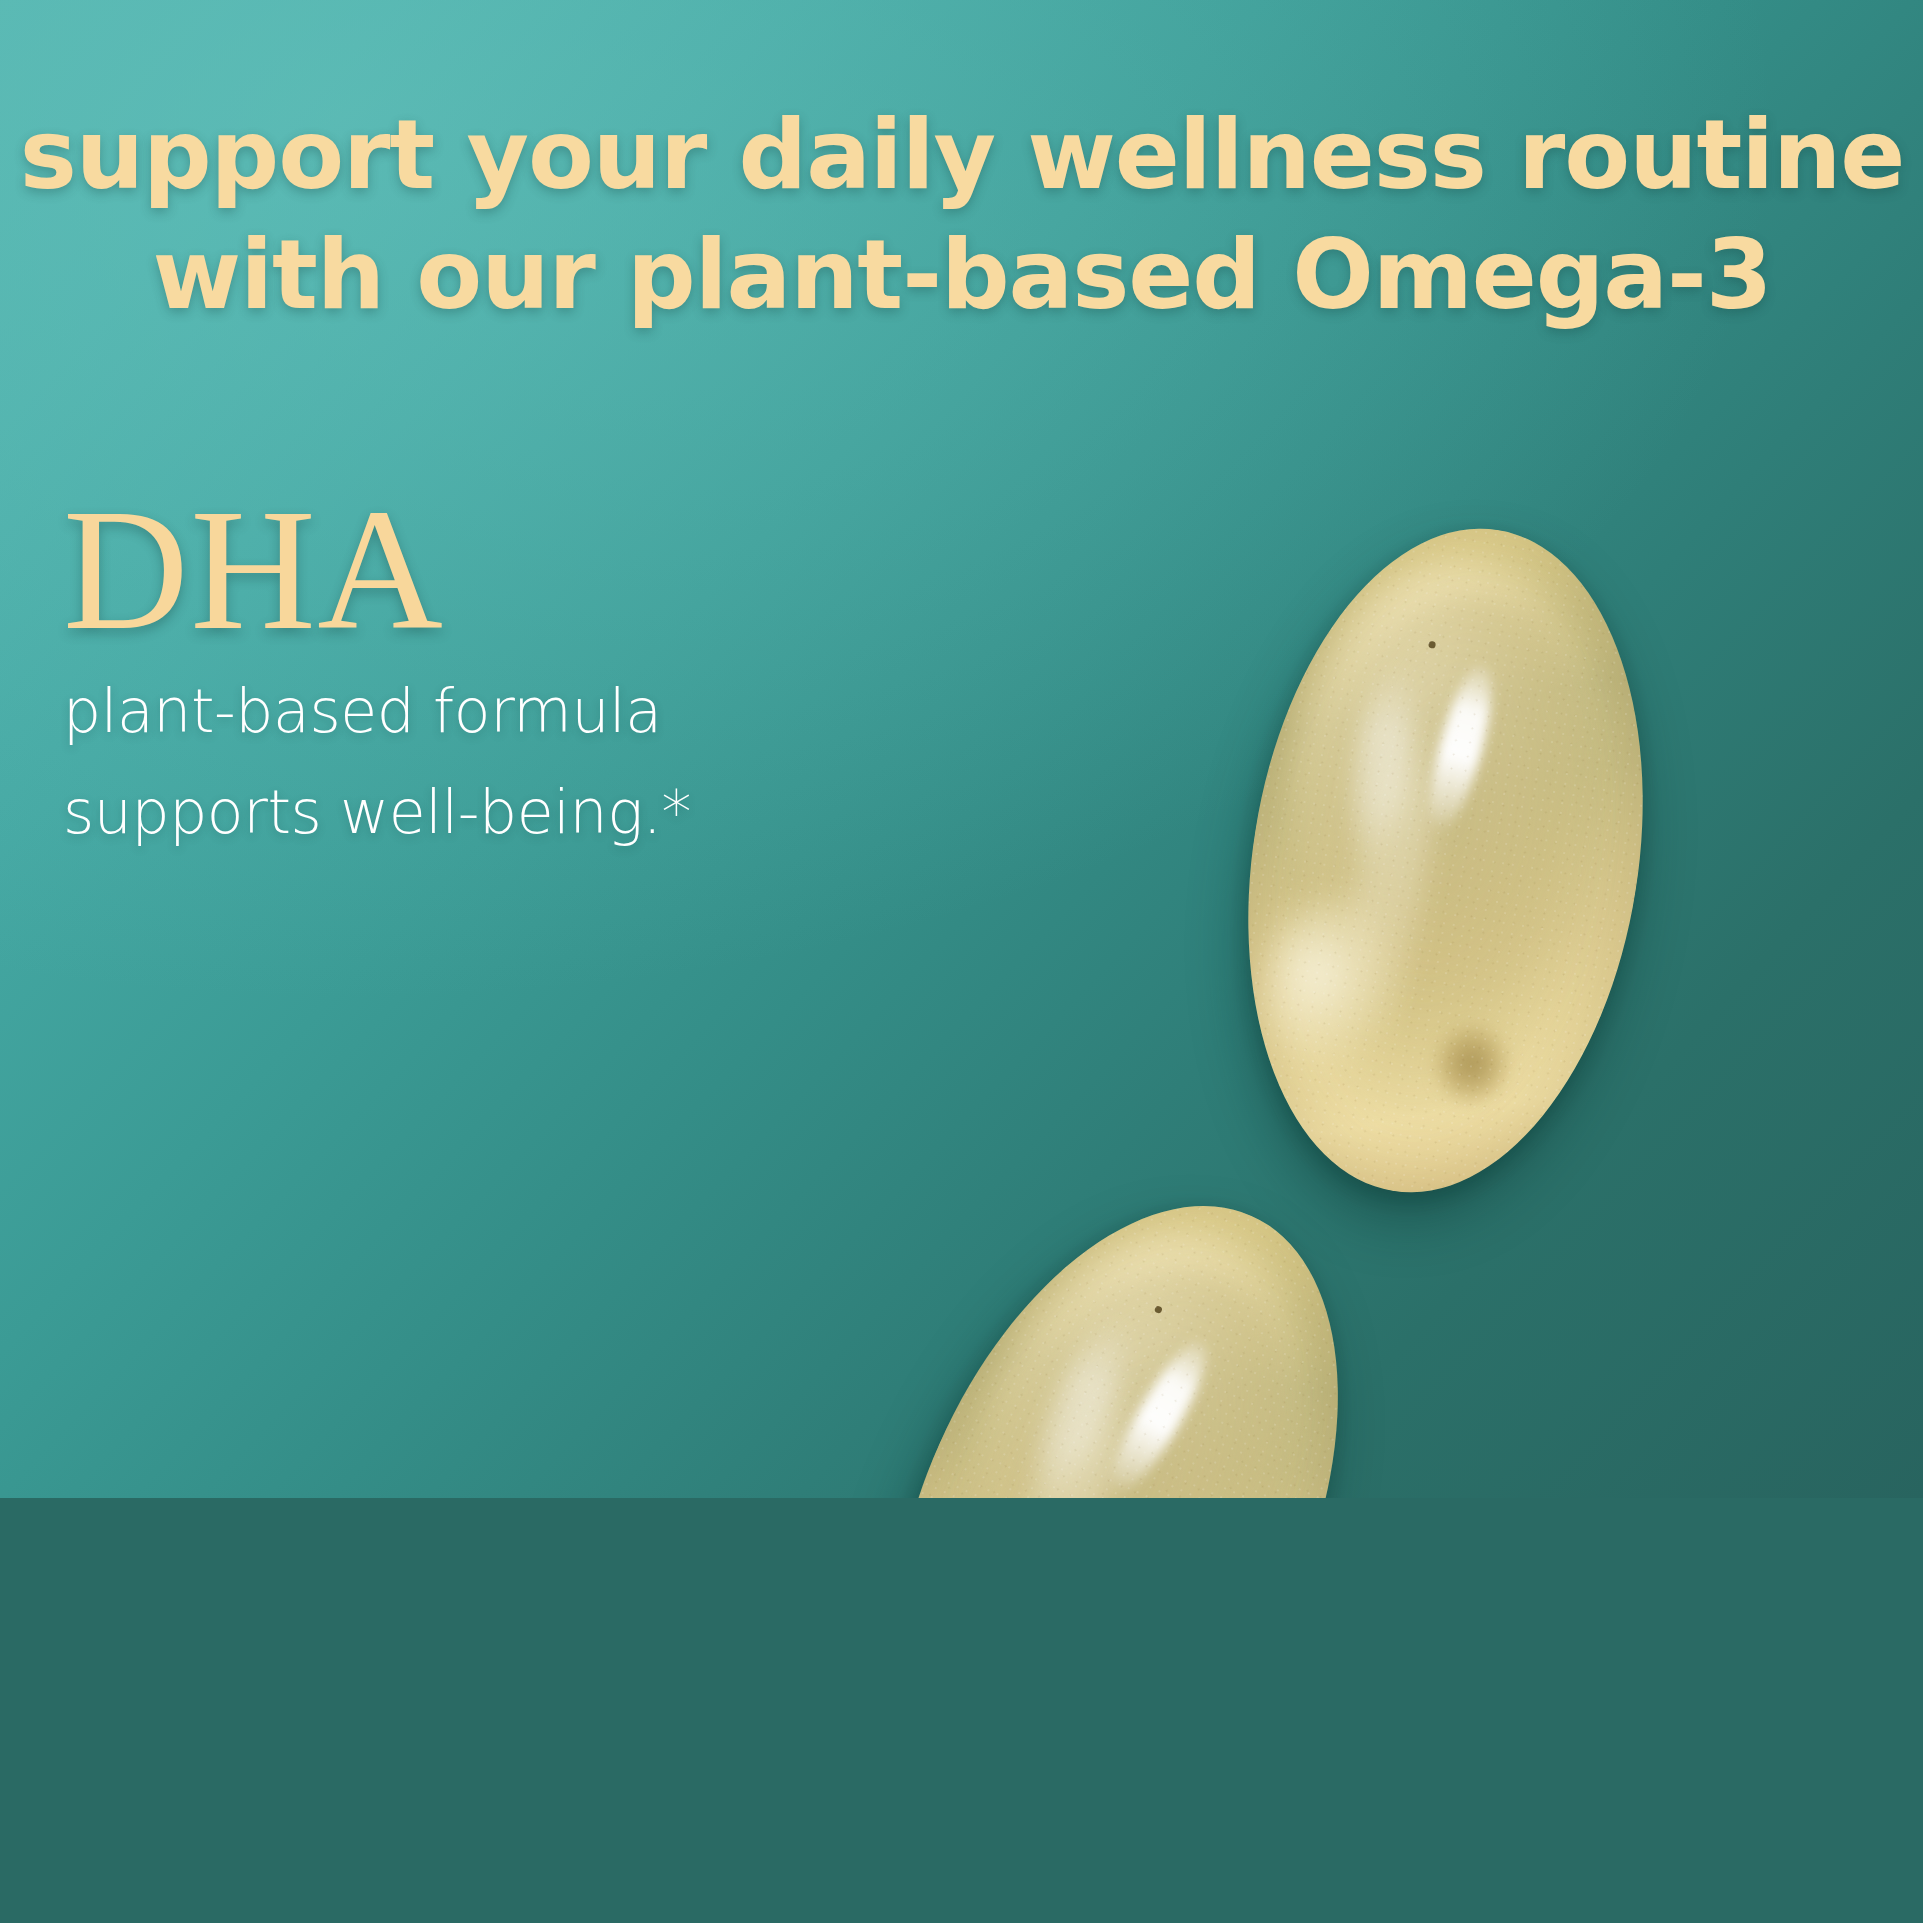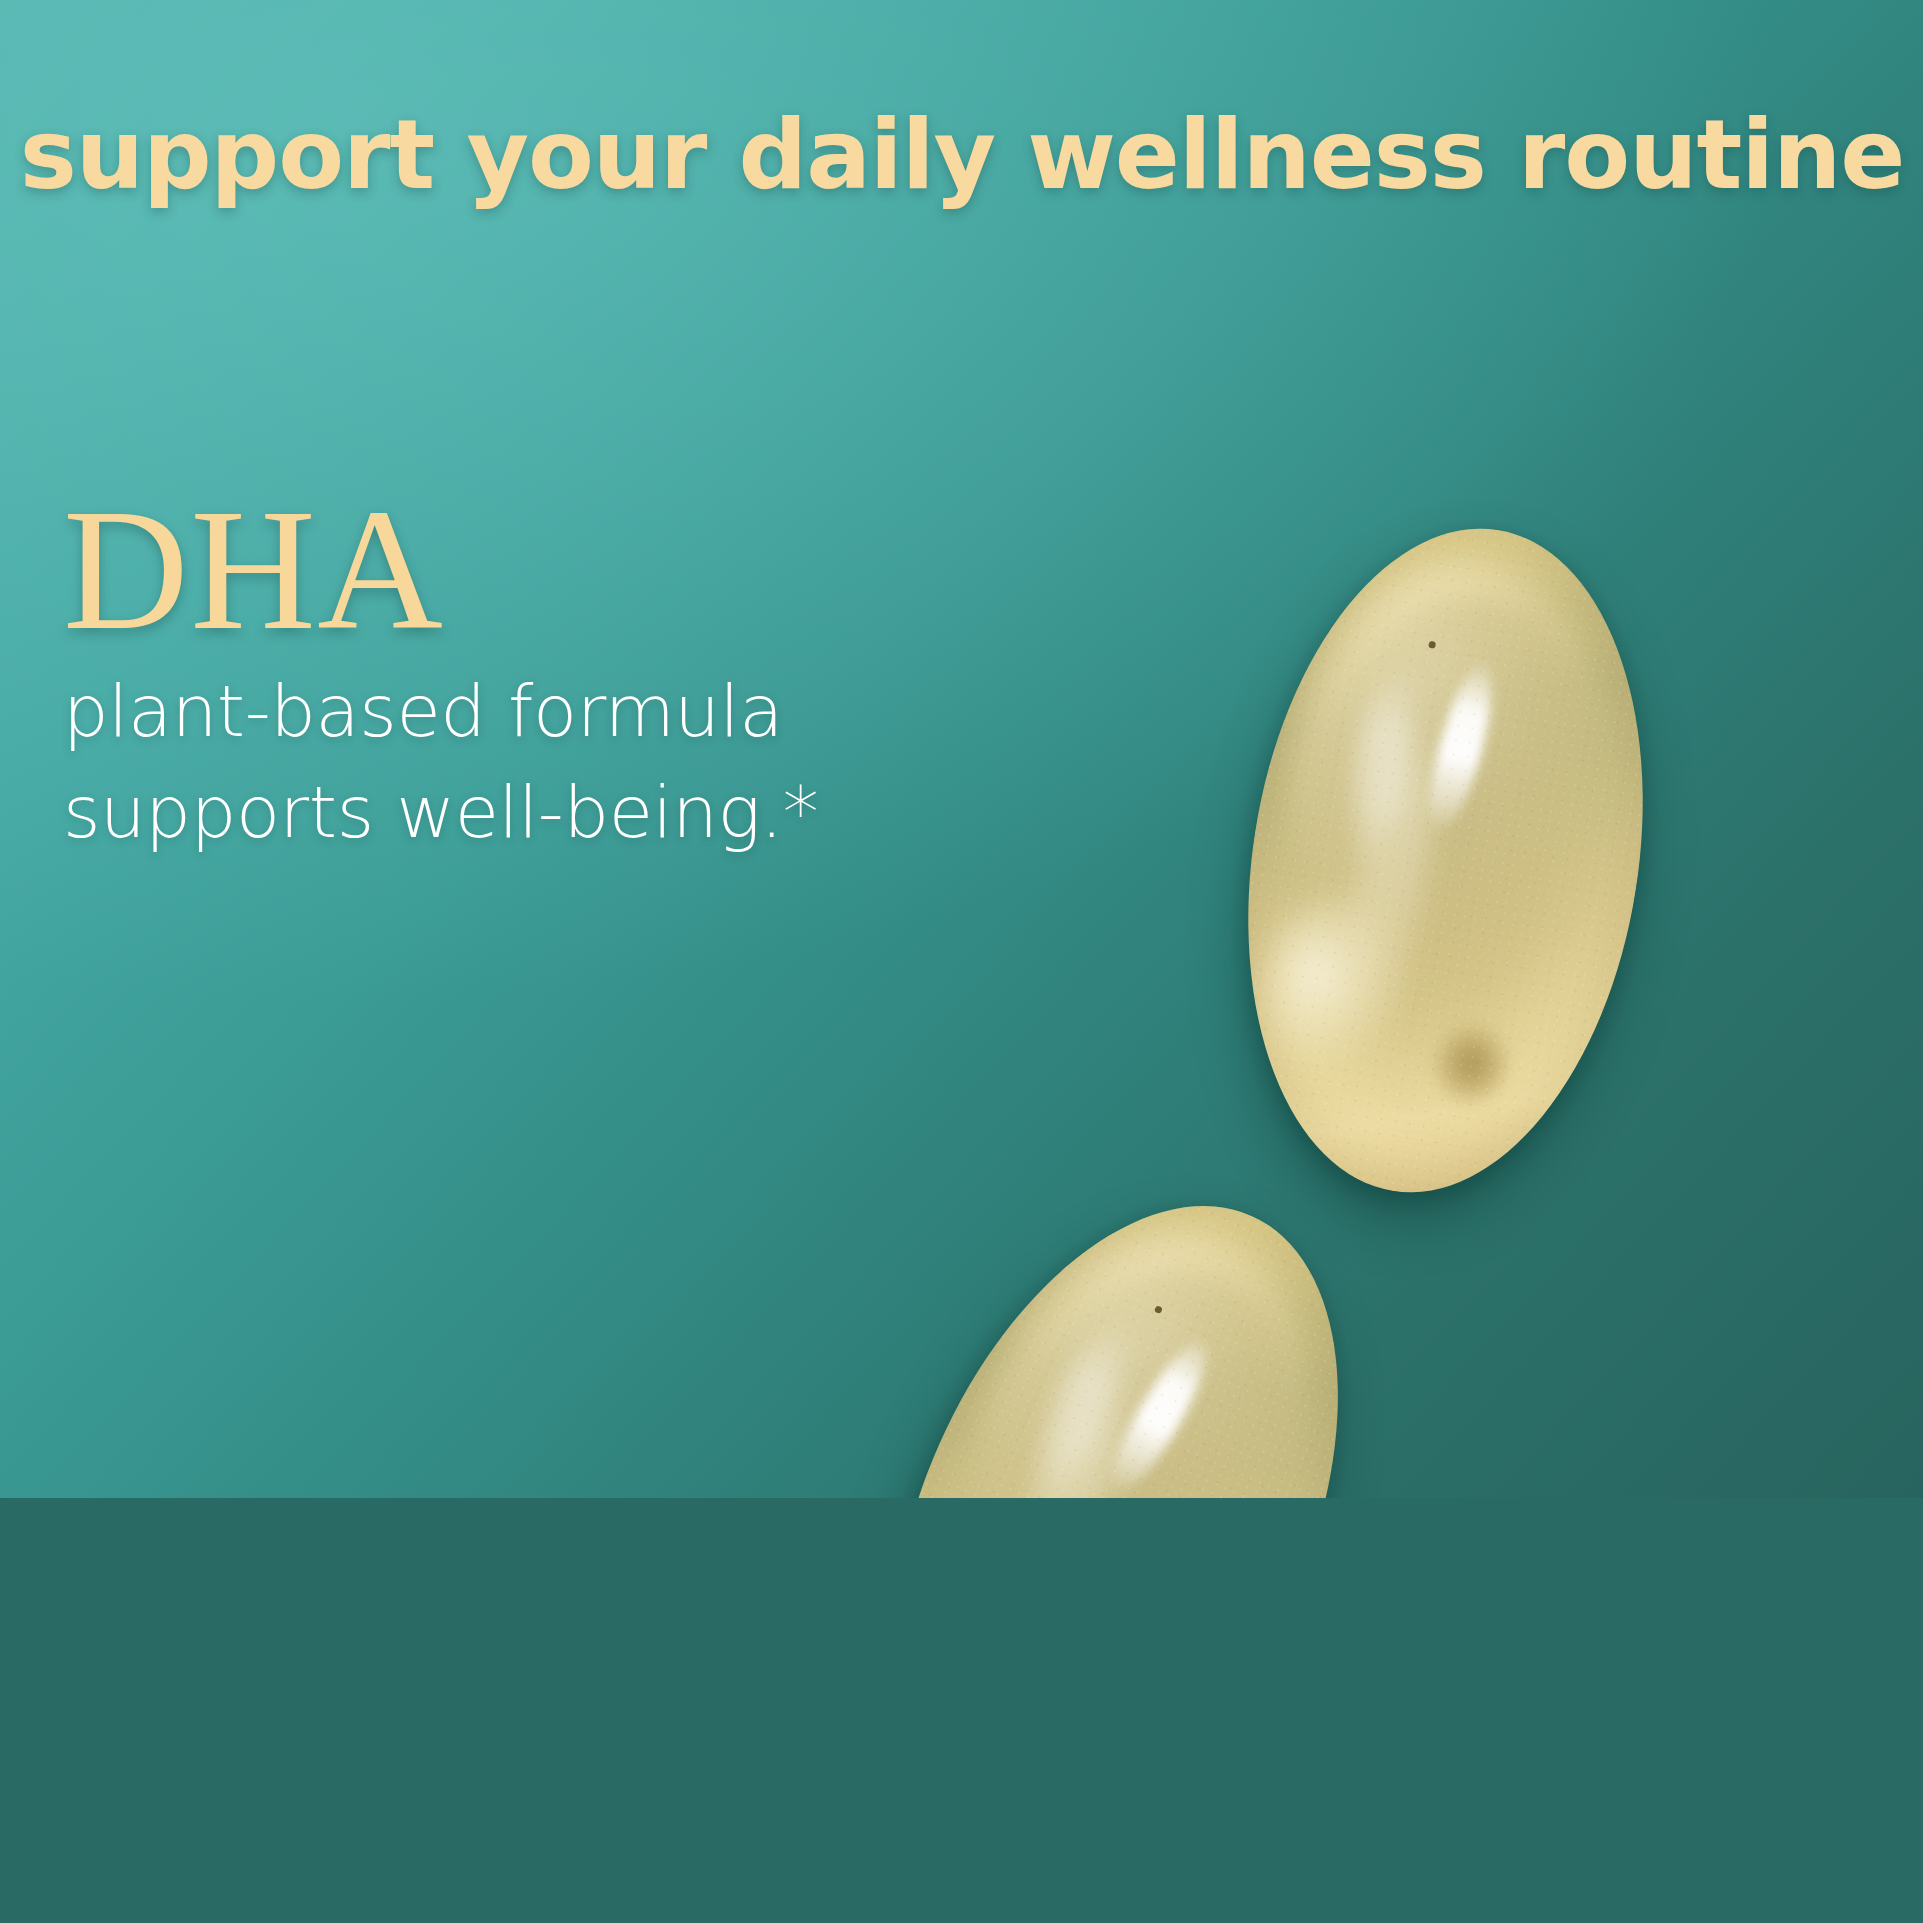--- a/index.html
+++ b/index.html
@@ -64,21 +64,21 @@
     line-height: 177px;
     letter-spacing: 1.5px;
     color: #f8d79b;
     text-shadow: 0 4.5px 12px rgba(14, 58, 54, 0.33);
     margin: 0 0 3px 0;
   }
 
   .benefit-copy {
     font-family: "DejaVu Sans", "Liberation Sans", sans-serif;
     font-weight: 300;
-    font-size: 72px;
+    font-size: 60px;
     line-height: 101px;
     letter-spacing: -0.4px;
     color: #ffffff;
     text-shadow: 0 3px 9px rgba(14, 58, 54, 0.26);
     margin: 0;
   }
   .benefit-copy .copy-line { display: block; white-space: nowrap; }
 
   
   .capsule-wrap {
@@ -272,20 +272,21 @@
     transform: rotate(24deg);
   }
 </style>
 </head>
 <body>
 
 <div id="stage">
 
   <div class="headline">
     <span class="hl-line">support your daily wellness routine</span>
+    <span class="hl-line">with our plant-based Omega-3</span>
   </div>
 
   <div class="copy-block">
     <div class="ingredient-title">DHA</div>
     <div class="benefit-copy">
       <span class="copy-line">plant-based formula</span>
       <span class="copy-line">supports well-being.*</span>
     </div>
   </div>
 

